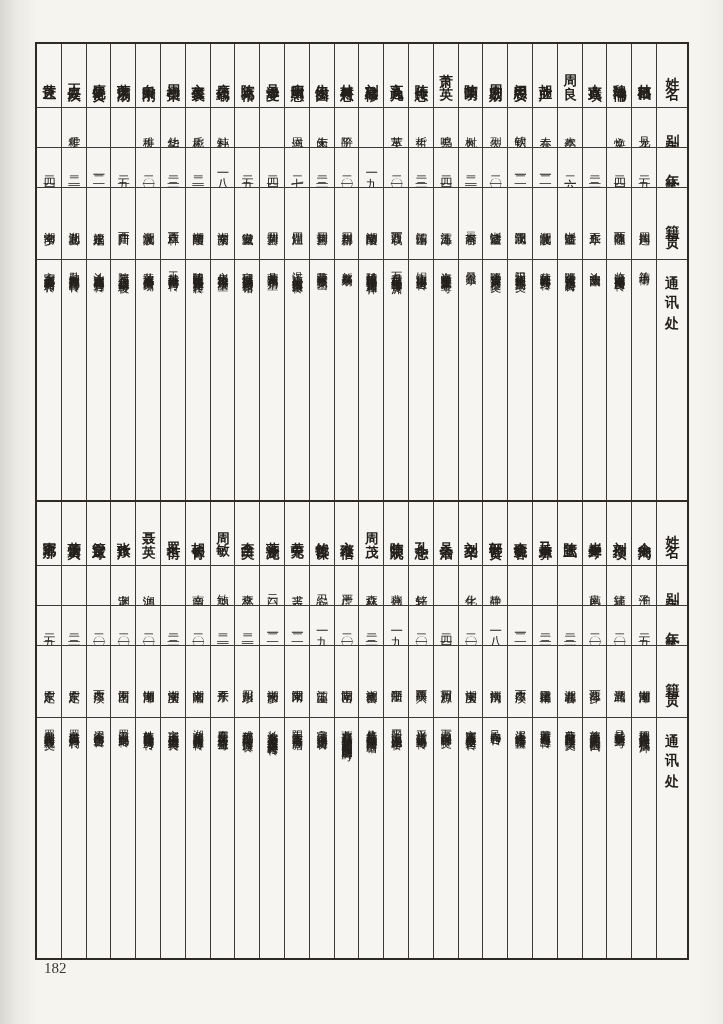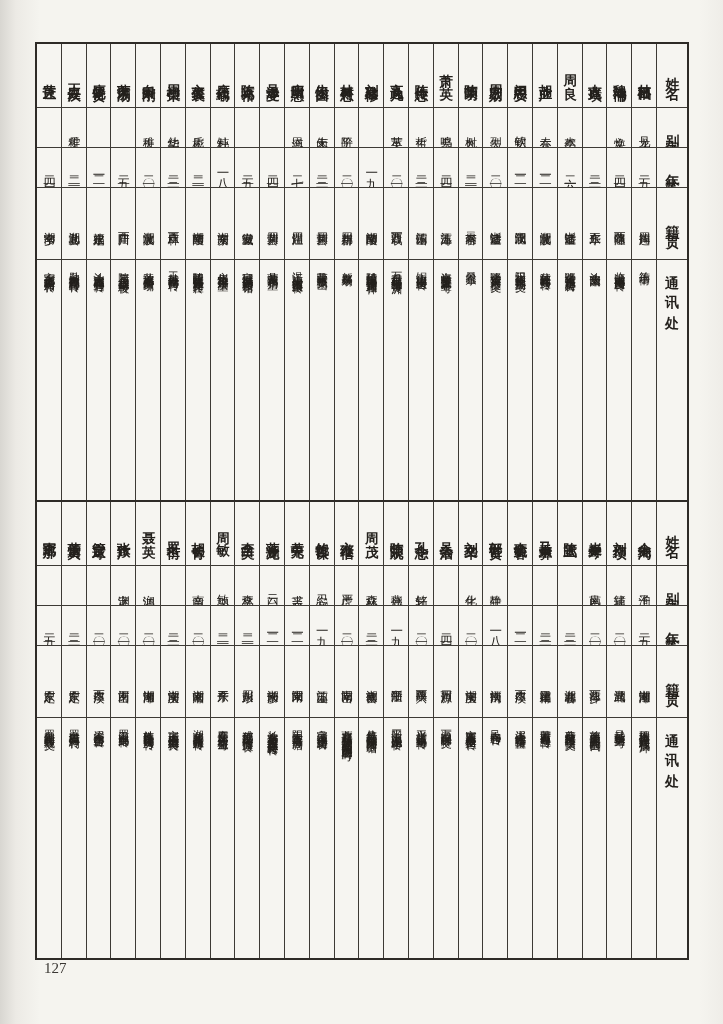--- a/index.html
+++ b/index.html
@@ -937,13 +937,13 @@
           <span class="vtext">广东罗定</span>
         </div>
     <div class="cell c-addr">
           <span class="vtext">罗定外间街和泰成转交</span>
         </div>
   </div>
     </section>
 
 </div>
 
-<div class="pagenum">127</div>
+<div class="pagenum">182</div>
 
 </body></html>

